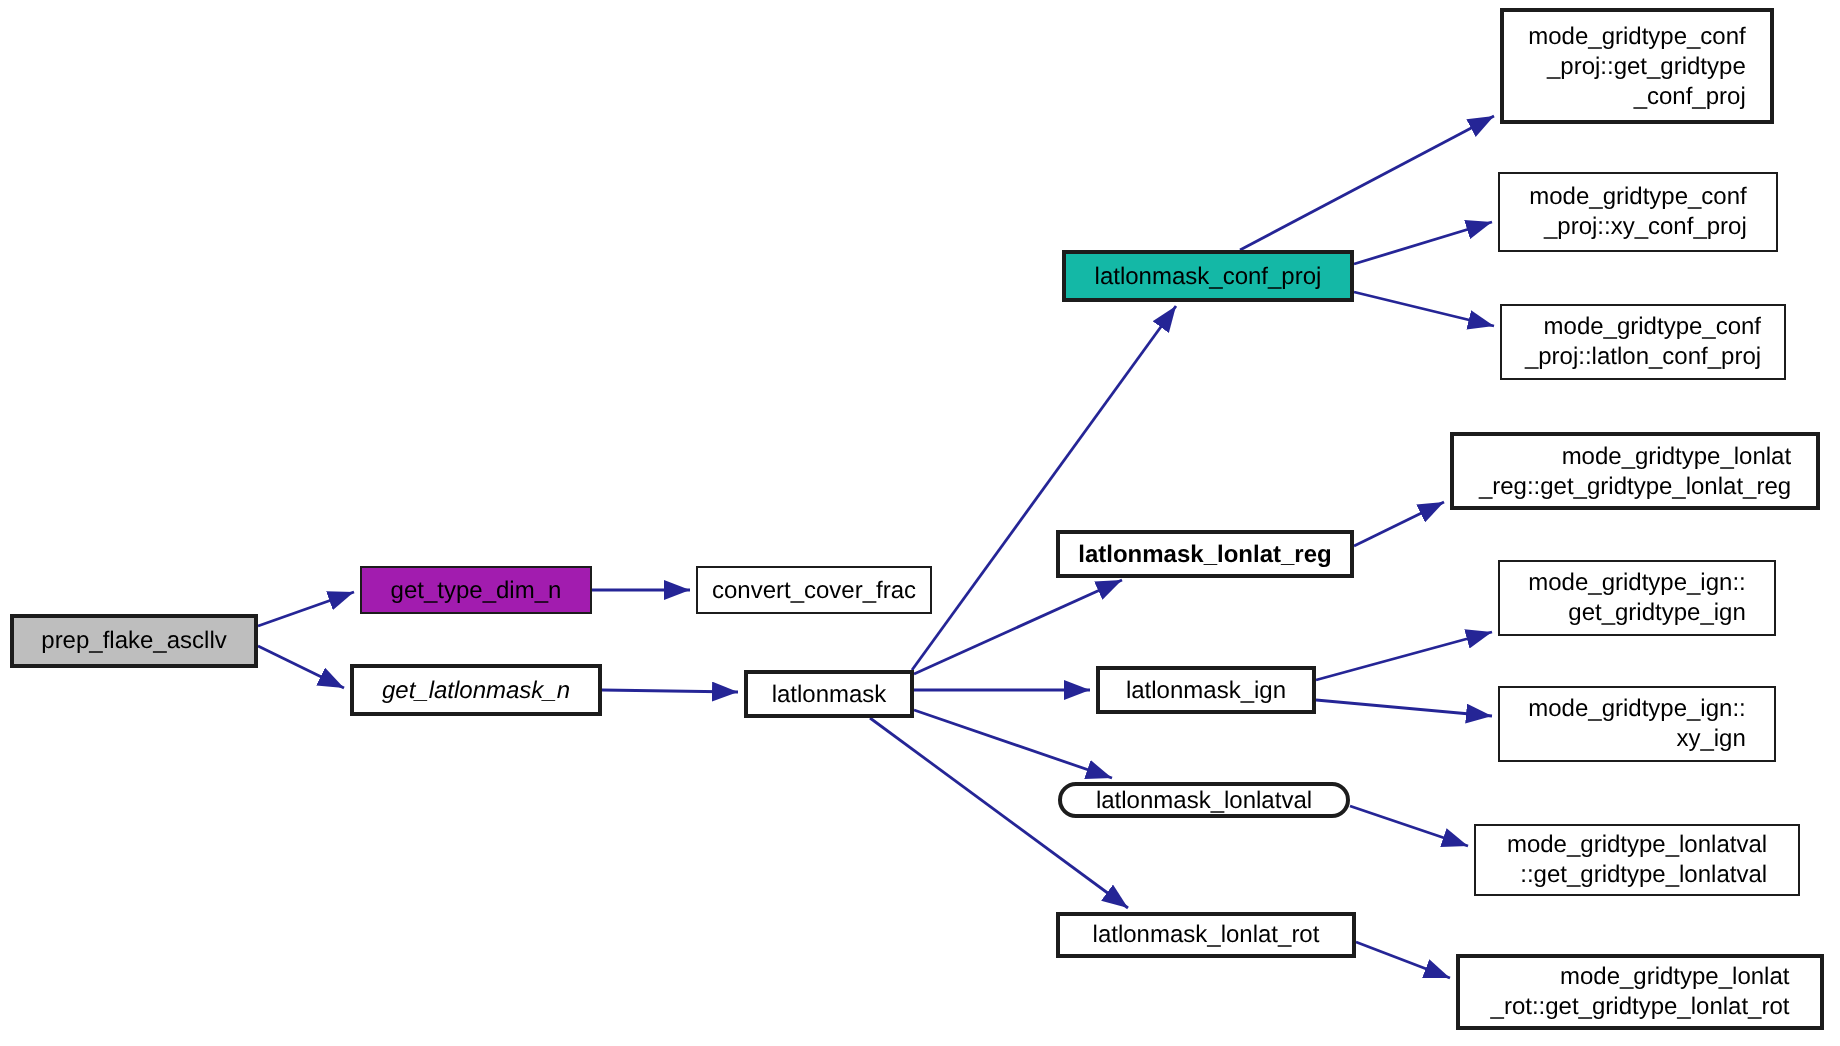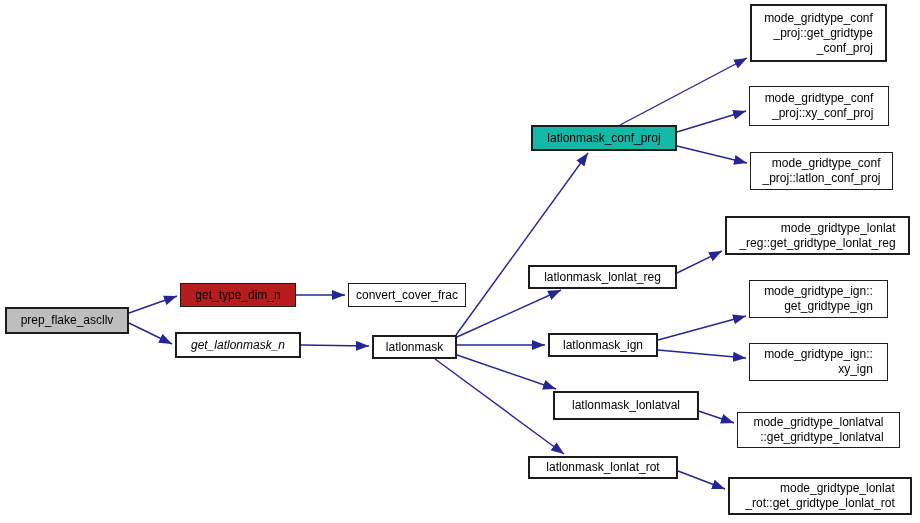--- a/index.html
+++ b/index.html
@@ -54,28 +54,28 @@
       <line x1="677" y1="132" x2="746" y2="111" stroke="#252596" stroke-width="1.4" marker-end="url(#arrow)" data-interactable="false"></line>
       <line x1="677" y1="146" x2="747" y2="163" stroke="#252596" stroke-width="1.4" marker-end="url(#arrow)" data-interactable="false"></line>
       <line x1="677" y1="273" x2="722" y2="251" stroke="#252596" stroke-width="1.4" marker-end="url(#arrow)" data-interactable="false"></line>
       <line x1="658" y1="340" x2="746" y2="316" stroke="#252596" stroke-width="1.4" marker-end="url(#arrow)" data-interactable="false"></line>
       <line x1="658" y1="350" x2="746" y2="358" stroke="#252596" stroke-width="1.4" marker-end="url(#arrow)" data-interactable="false"></line>
       <line x1="675" y1="403" x2="734" y2="423" stroke="#252596" stroke-width="1.4" marker-end="url(#arrow)" data-interactable="false"></line>
       <line x1="678" y1="471" x2="725" y2="489" stroke="#252596" stroke-width="1.4" marker-end="url(#arrow)" data-interactable="false"></line>
     </svg>
   <div id="nodes-layer" data-interactable="false">
       <div class="node thick" data-interactable="false" style="left: 5px; top: 307px; width: 124px; height: 27px; border-color: rgb(28, 28, 28); background: rgb(190, 190, 190);">prep_flake_ascllv</div>
-      <div class="node" data-interactable="true" style="left: 180px; top: 283px; width: 116px; height: 24px; border-color: rgb(28, 28, 28); background: #b91c1c;">get_type_dim_n</div>
+      <div class="node" data-interactable="true" style="left: 180px; top: 283px; width: 116px; height: 24px; border-color: rgb(28, 28, 28); background: #a21caf;">get_type_dim_n</div>
       <div class="node" data-interactable="true" style="left: 348px; top: 283px; width: 118px; height: 24px; border-color: rgb(28, 28, 28); background: rgb(255, 255, 255);">convert_cover_frac</div>
       <div class="node thick" data-interactable="true" style="left: 175px; top: 332px; width: 126px; height: 26px; border-color: rgb(28, 28, 28); background: rgb(255, 255, 255); font-style: italic;">get_latlonmask_n</div>
       <div class="node thick" data-interactable="true" style="left: 372px; top: 335px; width: 85px; height: 24px; border-color: rgb(28, 28, 28); background: rgb(255, 255, 255);">latlonmask</div>
       <div class="node thick" data-interactable="true" style="left: 531px; top: 125px; width: 146px; height: 26px; border-color: rgb(28, 28, 28); background: #14b8a6;">latlonmask_conf_proj</div>
-      <div class="node thick" data-interactable="true" style="left: 528px; top: 265px; width: 149px; height: 24px; border-color: rgb(28, 28, 28); background: rgb(255, 255, 255);">latlonmask_lonlat_reg</div>
+      <div class="node thick" data-interactable="true" style="left: 528px; top: 265px; width: 149px; height: 24px; border-color: rgb(28, 28, 28); background: rgb(255, 255, 255); font-weight: bold;">latlonmask_lonlat_reg</div>
       <div class="node thick" data-interactable="true" style="left: 548px; top: 333px; width: 110px; height: 24px; border-color: rgb(28, 28, 28); background: rgb(255, 255, 255);">latlonmask_ign</div>
-      <div class="node thick" data-interactable="true" style="left: 553px; top: 391px; width: 146px; height: 29px; border-color: rgb(28, 28, 28); background: rgb(255, 255, 255);">latlonmask_lonlatval</div>
+      <div class="node thick" data-interactable="true" style="left: 529px; top: 391px; width: 146px; height: 18px; border-color: rgb(28, 28, 28); background: rgb(255, 255, 255); border-radius: 10px;">latlonmask_lonlatval</div>
       <div class="node thick" data-interactable="true" style="left: 528px; top: 456px; width: 150px; height: 23px; border-color: rgb(28, 28, 28); background: rgb(255, 255, 255);">latlonmask_lonlat_rot</div>
       <div class="node thick" data-interactable="true" style="left: 750px; top: 4px; width: 137px; height: 58px; border-color: rgb(28, 28, 28); background: rgb(255, 255, 255);">mode_gridtype_conf
 _proj::get_gridtype
 _conf_proj</div>
       <div class="node" data-interactable="true" style="left: 749px; top: 86px; width: 140px; height: 40px; border-color: rgb(28, 28, 28); background: rgb(255, 255, 255);">mode_gridtype_conf
 _proj::xy_conf_proj</div>
       <div class="node" data-interactable="true" style="left: 750px; top: 152px; width: 143px; height: 38px; border-color: rgb(28, 28, 28); background: rgb(255, 255, 255);">mode_gridtype_conf
 _proj::latlon_conf_proj</div>
       <div class="node thick" data-interactable="true" style="left: 725px; top: 216px; width: 185px; height: 39px; border-color: rgb(28, 28, 28); background: rgb(255, 255, 255);">mode_gridtype_lonlat
 _reg::get_gridtype_lonlat_reg</div>

